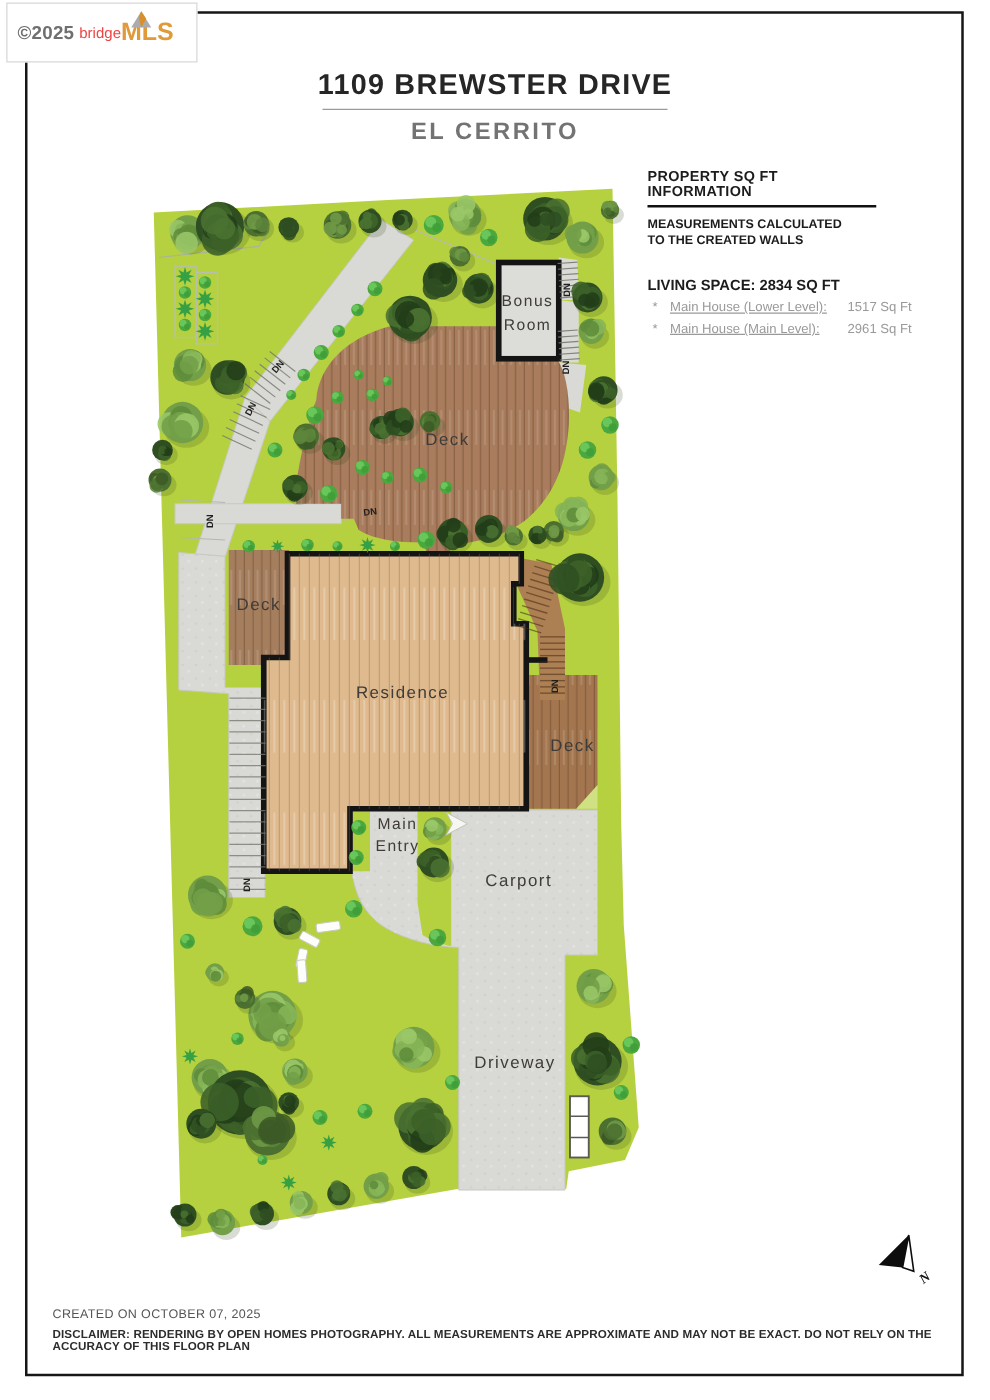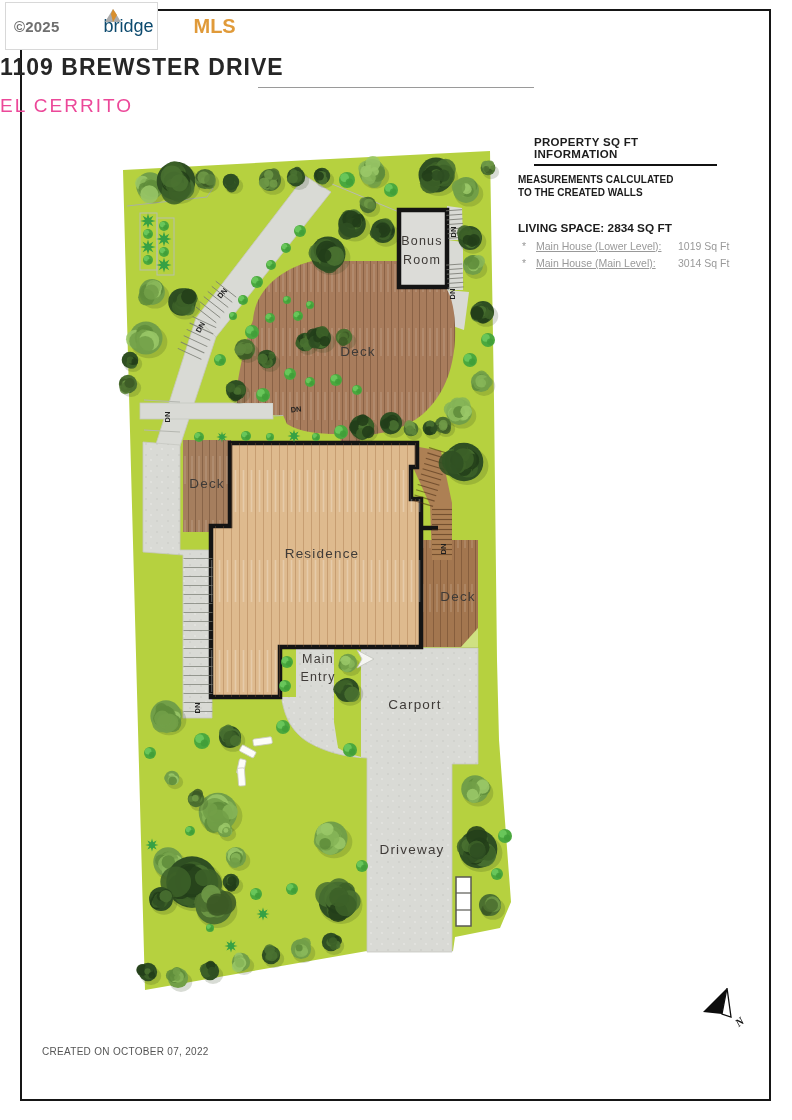--- a/index.html
+++ b/index.html
@@ -2,34 +2,34 @@
 <html><head>
 <meta charset="utf-8">
 <style>
   html,body{margin:0;padding:0;background:#fff;}
   #page{position:relative;width:792px;height:1120px;background:#fff;overflow:hidden;
         font-family:"Liberation Sans",sans-serif;}
   #border-frame{position:absolute;left:20px;top:9px;width:751px;height:1092px;
         border:2.5px solid #161616;box-sizing:border-box;}
   
   #logo-box{position:absolute;left:5px;top:2px;width:153px;height:48px;background:#fff;
-        border:1px solid #d8d8d8;display:flex;align-items:center;padding-left:8px;box-sizing:border-box;gap:40px;}
+        border:1px solid #d8d8d8;display:flex;align-items:center;padding-left:8px;box-sizing:border-box;}
   #logo-box .c{color:#6f6f6f;font-size:15px;font-weight:700;letter-spacing:.2px;}
-  #logo-box .b{color:#0c4a6e;font-size:18px;margin-left:4px;}
+  #logo-box .b{color:#ef4444;font-size:12px;margin-left:4px;}
   #logo-box .m{color:#e09a39;font-size:20px;font-weight:700;}
   #logo-peak{position:absolute;left:96px;top:5px;}
   
-  #title-wrap{position:absolute;left:0;top:54px;width:792px;text-align:left;}
+  #title-wrap{position:absolute;left:0;top:54px;width:792px;text-align:center;}
   #page-title{font-size:23px;font-weight:700;letter-spacing:1px;color:#262626;}
   #title-rule{width:276px;height:1px;background:#9a9a9a;margin:6px auto 7px auto;}
-  #page-subtitle{font-size:19px;font-weight:400;letter-spacing:2px;color:#ec4899;}
+  #page-subtitle{font-size:19px;font-weight:700;letter-spacing:2px;color:#737373;}
   
   #info-block{position:absolute;left:518px;top:136px;width:230px;color:#1c1c1c;}
   #info-heading{font-size:11.5px;font-weight:700;letter-spacing:.3px;border-bottom:2px solid #111;
-        padding-bottom:4px;width:183px;margin-left:16px;}
+        padding-bottom:4px;width:183px;}
   #info-meas{margin-top:7px;font-size:10px;font-weight:700;line-height:13px;}
   #info-living{margin-top:22px;font-size:11.8px;font-weight:700;}
   .info-item{display:flex;margin-top:5px;color:#999;font-size:10.5px;}
   .info-item .bul{width:14px;padding-left:4px;}
   .info-item .lab{width:142px;text-decoration:underline;}
   .info-item .val{}
   
   #footer{position:absolute;left:42px;top:1046px;width:710px;}
   #created-line{font-size:10px;color:#555;letter-spacing:.3px;}
   .disclaimer-line{font-size:9.3px;color:#2c2c2c;font-weight:700;margin-top:5px;letter-spacing:.1px;}
@@ -1281,26 +1281,27 @@
   <div id="info-block">
     <div id="info-heading">PROPERTY SQ FT INFORMATION</div>
     <div id="info-meas">
       <div>MEASUREMENTS CALCULATED</div>
       <div>TO THE CREATED WALLS</div>
     </div>
     <div id="info-living">LIVING SPACE: 2834 SQ FT</div>
     <div class="info-item">
       <span class="bul">*</span>
       <span class="lab">Main House (Lower Level):</span>
-      <span class="val">1019 Sq Ft</span>
+      <span class="val">1517 Sq Ft</span>
     </div>
     <div class="info-item">
       <span class="bul">*</span>
       <span class="lab">Main House (Main Level):</span>
-      <span class="val">3014 Sq Ft</span>
+      <span class="val">2961 Sq Ft</span>
     </div>
   </div>
 
   <div id="footer">
-    <div id="created-line">CREATED ON OCTOBER 07, 2022</div>
+    <div id="created-line">CREATED ON OCTOBER 07, 2025</div>
+    <div class="disclaimer-line">DISCLAIMER: RENDERING BY OPEN HOMES PHOTOGRAPHY. ALL MEASUREMENTS ARE APPROXIMATE AND MAY NOT BE EXACT. DO NOT RELY ON THE ACCURACY OF THIS FLOOR PLAN</div>
   </div>
 
 </div>
 
 </body></html>

